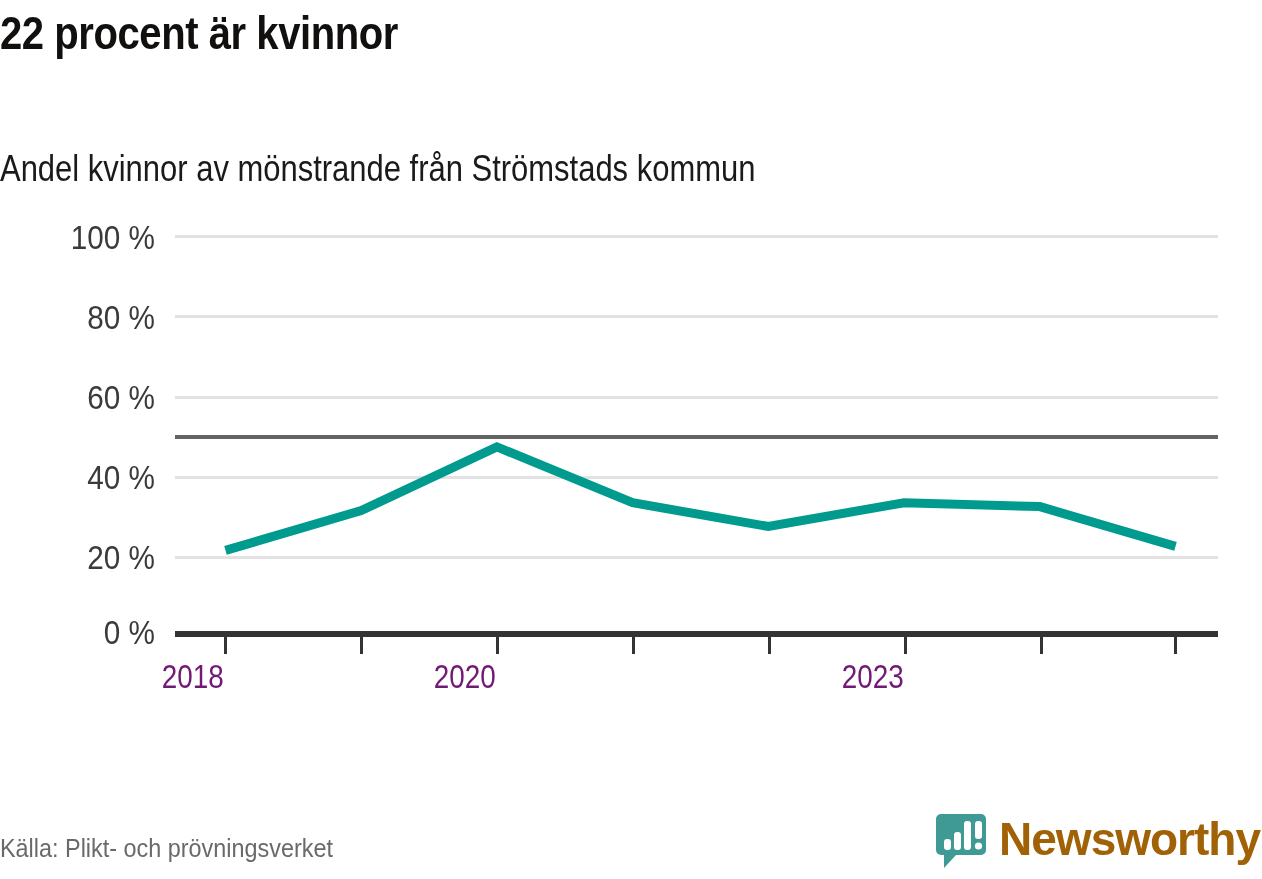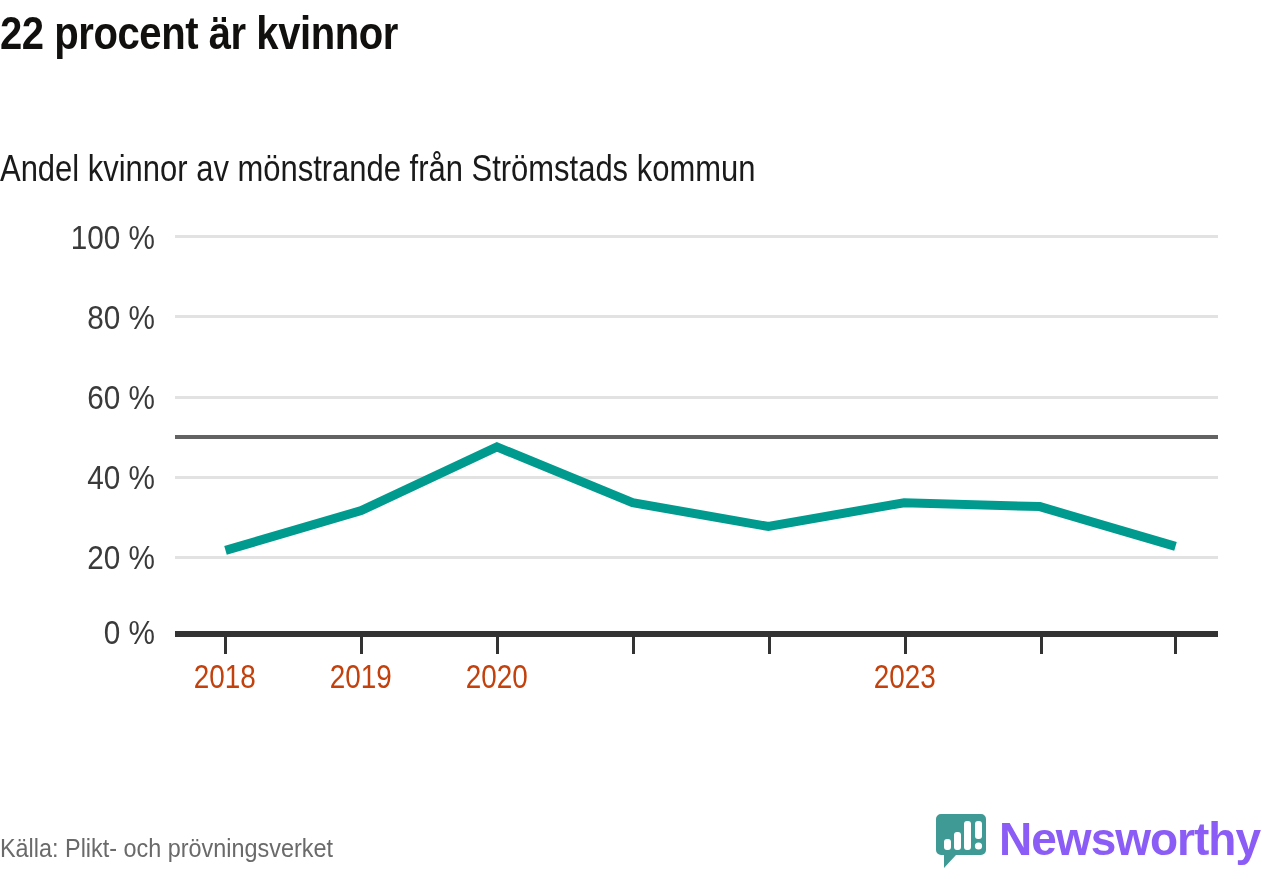--- a/index.html
+++ b/index.html
@@ -50,40 +50,40 @@
   }
   .ylabel {
     position:absolute; right:1107px; width:220px;
     text-align:right;
     font-size:33px; color:#3a3a3a;
     transform:scaleX(0.9); transform-origin:right center;
     white-space:nowrap;
   }
   .xlabel {
     position:absolute; top:657px; width:140px;
-    text-align:center;
-    font-size:34px; color:#c2410c;
+    text-align:left;
+    font-size:34px; color:#701a75;
     white-space:nowrap;
     text-decoration:underline;
   }
   .xlabel span { display:inline-block; transform:scaleX(0.82); }
 
   .series-svg { position:absolute; left:0; top:0; width:1262px; height:879px; }
 
   .source {
     position:absolute; left:0px; top:833px;
     font-size:26px; color:#6a6a6a;
     transform:scaleX(0.9); transform-origin:left top;
     white-space:nowrap;
   }
 
   .logo { position:absolute; right:2px; top:812px; display:flex; align-items:center; gap:10px; }
   .logo-mark { width:54px; height:58px; display:block; }
   .logo-text {
-    font-size:46px; font-weight:700; color:#8b5cf6;
+    font-size:46px; font-weight:700; color:#a16207;
     letter-spacing:-1px; line-height:1;
     transform:translateY(-2px);
     white-space:nowrap;
   }
 </style>
 </head>
 <body>
 
 <div class="chart-page">
 
@@ -115,21 +115,20 @@
     <div class="tick" style="left:224px"></div>
     <div class="tick" style="left:360px"></div>
     <div class="tick" style="left:496px"></div>
     <div class="tick" style="left:632px"></div>
     <div class="tick" style="left:768px"></div>
     <div class="tick" style="left:904px"></div>
     <div class="tick" style="left:1040px"></div>
     <div class="tick" style="left:1174px"></div>
 
     <div class="xlabel" style="left:155px"><span>2018</span></div>
-    <div class="xlabel" style="left:291px"><span>2019</span></div>
     <div class="xlabel" style="left:427px"><span>2020</span></div>
     <div class="xlabel" style="left:835px"><span>2023</span></div>
   </div>
 
   <div class="source">Källa: Plikt- och prövningsverket</div>
 
   <div class="logo">
     <svg class="logo-mark" viewBox="0 0 54 58">
       <path d="M6,2 H46 a5,5 0 0 1 5,5 V38 a5,5 0 0 1 -5,5 H21 L9,56 V43 H6 a5,5 0 0 1 -5,-5 V7 a5,5 0 0 1 5,-5 Z" fill="#3f9a95"></path>
       <rect x="9" y="27" width="7" height="11" rx="3" fill="#ffffff"></rect>

